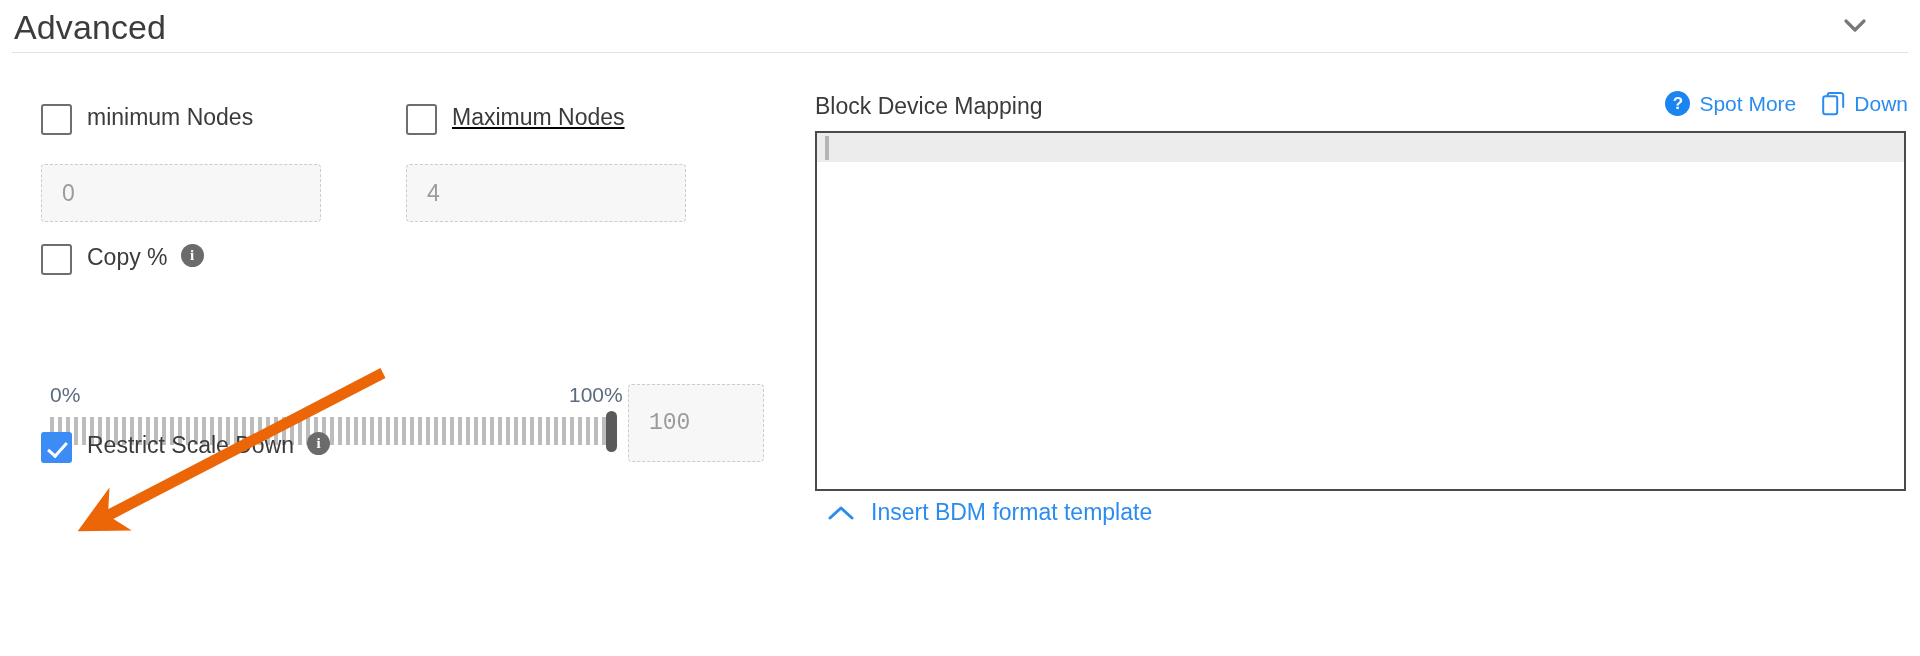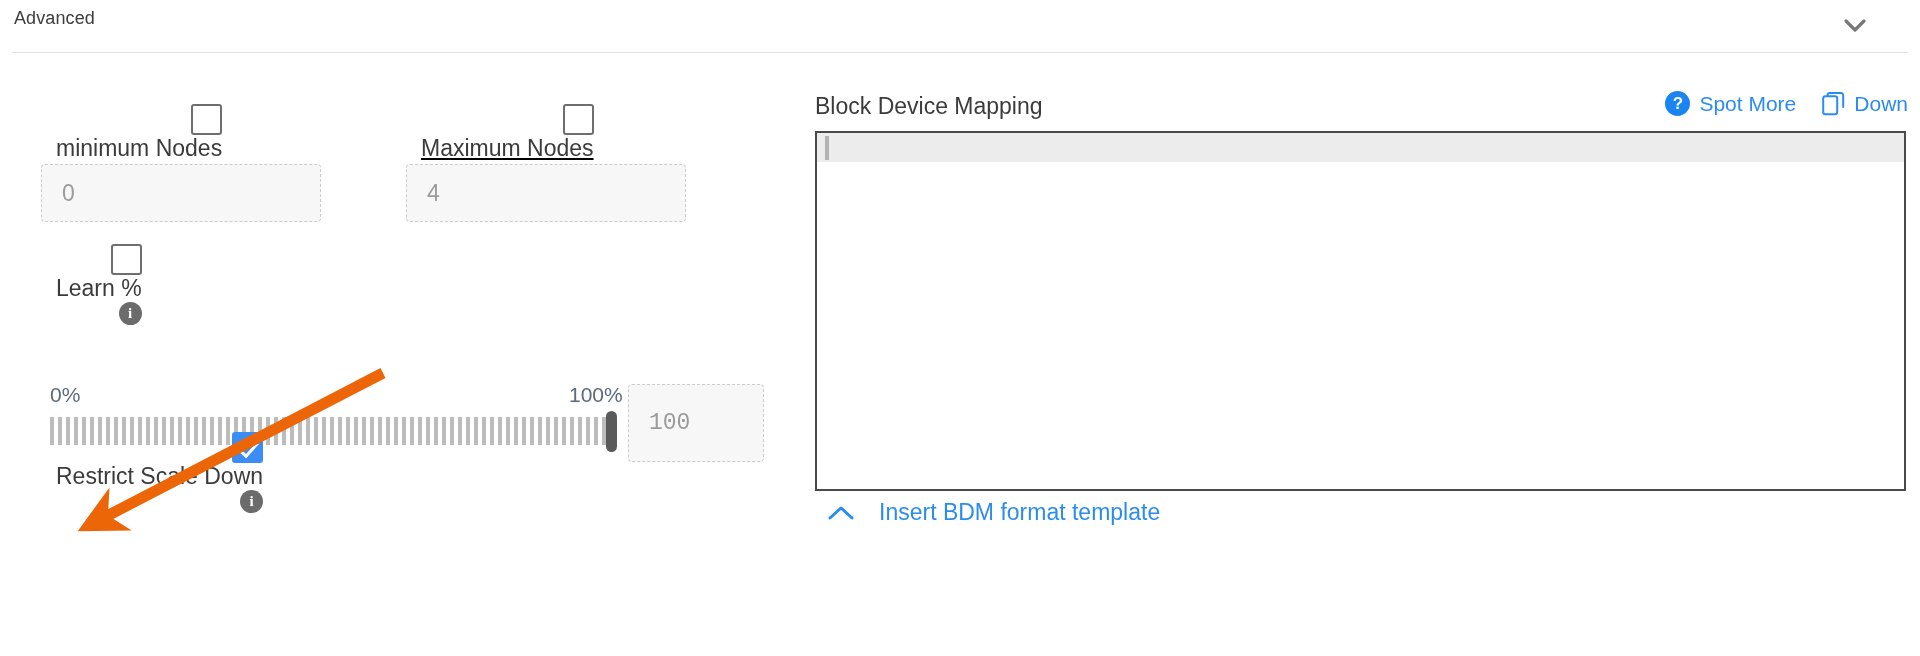--- a/index.html
+++ b/index.html
@@ -18,42 +18,42 @@
 
   
   .section-header {
     position: absolute;
     left: 0; top: 0;
     width: 1920px; height: 53px;
   }
   .section-title {
     position: absolute;
     left: 14px; top: 8px;
-    font-size: 18px;
+    font-size: 34px;
     color: #3c3c3c;
     letter-spacing: 0.1px;
   }
   .chevron-toggle {
     position: absolute;
     right: 48px; top: 8px;
     width: 34px; height: 34px;
     cursor: pointer;
   }
   .chevron-toggle svg { display: block; }
   .header-divider {
     position: absolute;
     left: 12px; top: 52px;
     width: 1896px; height: 1px;
     background: #e2e2e2;
   }
 
   
   .left-col { position: absolute; left: 0; top: 53px; width: 980px; height: 603px; }
 
-  .cb-row { position: absolute; display: flex; align-items: flex-end; flex-direction: column; }
+  .cb-row { position: absolute; display: flex; align-items: flex-start; }
   .checkbox {
     width: 31px; height: 31px;
     border: 2px solid #6e6e6e;
     border-radius: 3px;
     background: #ffffff;
     cursor: pointer;
     flex: 0 0 auto;
   }
   .checkbox.checked {
     background: #3b8cf5;
@@ -188,21 +188,21 @@
     left: 8px; top: 3px;
     width: 4px; height: 24px;
     background: #b4b4b4;
   }
 
   .bdm-template-link {
     position: absolute;
     left: 12px; top: 446px;
     display: flex;
     align-items: center;
-    gap: 24px;
+    gap: 16px;
     color: #2b8cf0;
     font-size: 23px;
     cursor: pointer;
   }
   .bdm-template-link svg { display: block; }
 
   
   .annotation-arrow {
     position: absolute;
     left: 0; top: 0;
@@ -238,21 +238,21 @@
     <div class="cb-row" style="left:406px; top:51px;text-decoration:underline;">
       <div class="checkbox"></div>
       <span class="cb-label">Maximum Nodes</span>
     </div>
     <div class="disabled-input" style="left:406px; top:111px; width:280px; height:58px;">
       <span>4</span>
     </div>
 
     <div class="cb-row" style="left:41px; top:191px;">
       <div class="checkbox"></div>
-      <span class="cb-label">Learn %</span>
+      <span class="cb-label">Copy %</span>
       <span class="info-icon">i</span>
     </div>
 
     <div class="slider-wrap">
       <span class="slider-minlabel">0%</span>
       <span class="slider-maxlabel">100%</span>
       <div class="slider-track"></div>
       <div class="slider-thumb"></div>
     </div>
     <div class="disabled-input" style="left:628px; top:331px; width:136px; height:78px;font-family:Liberation Mono, monospace;">

